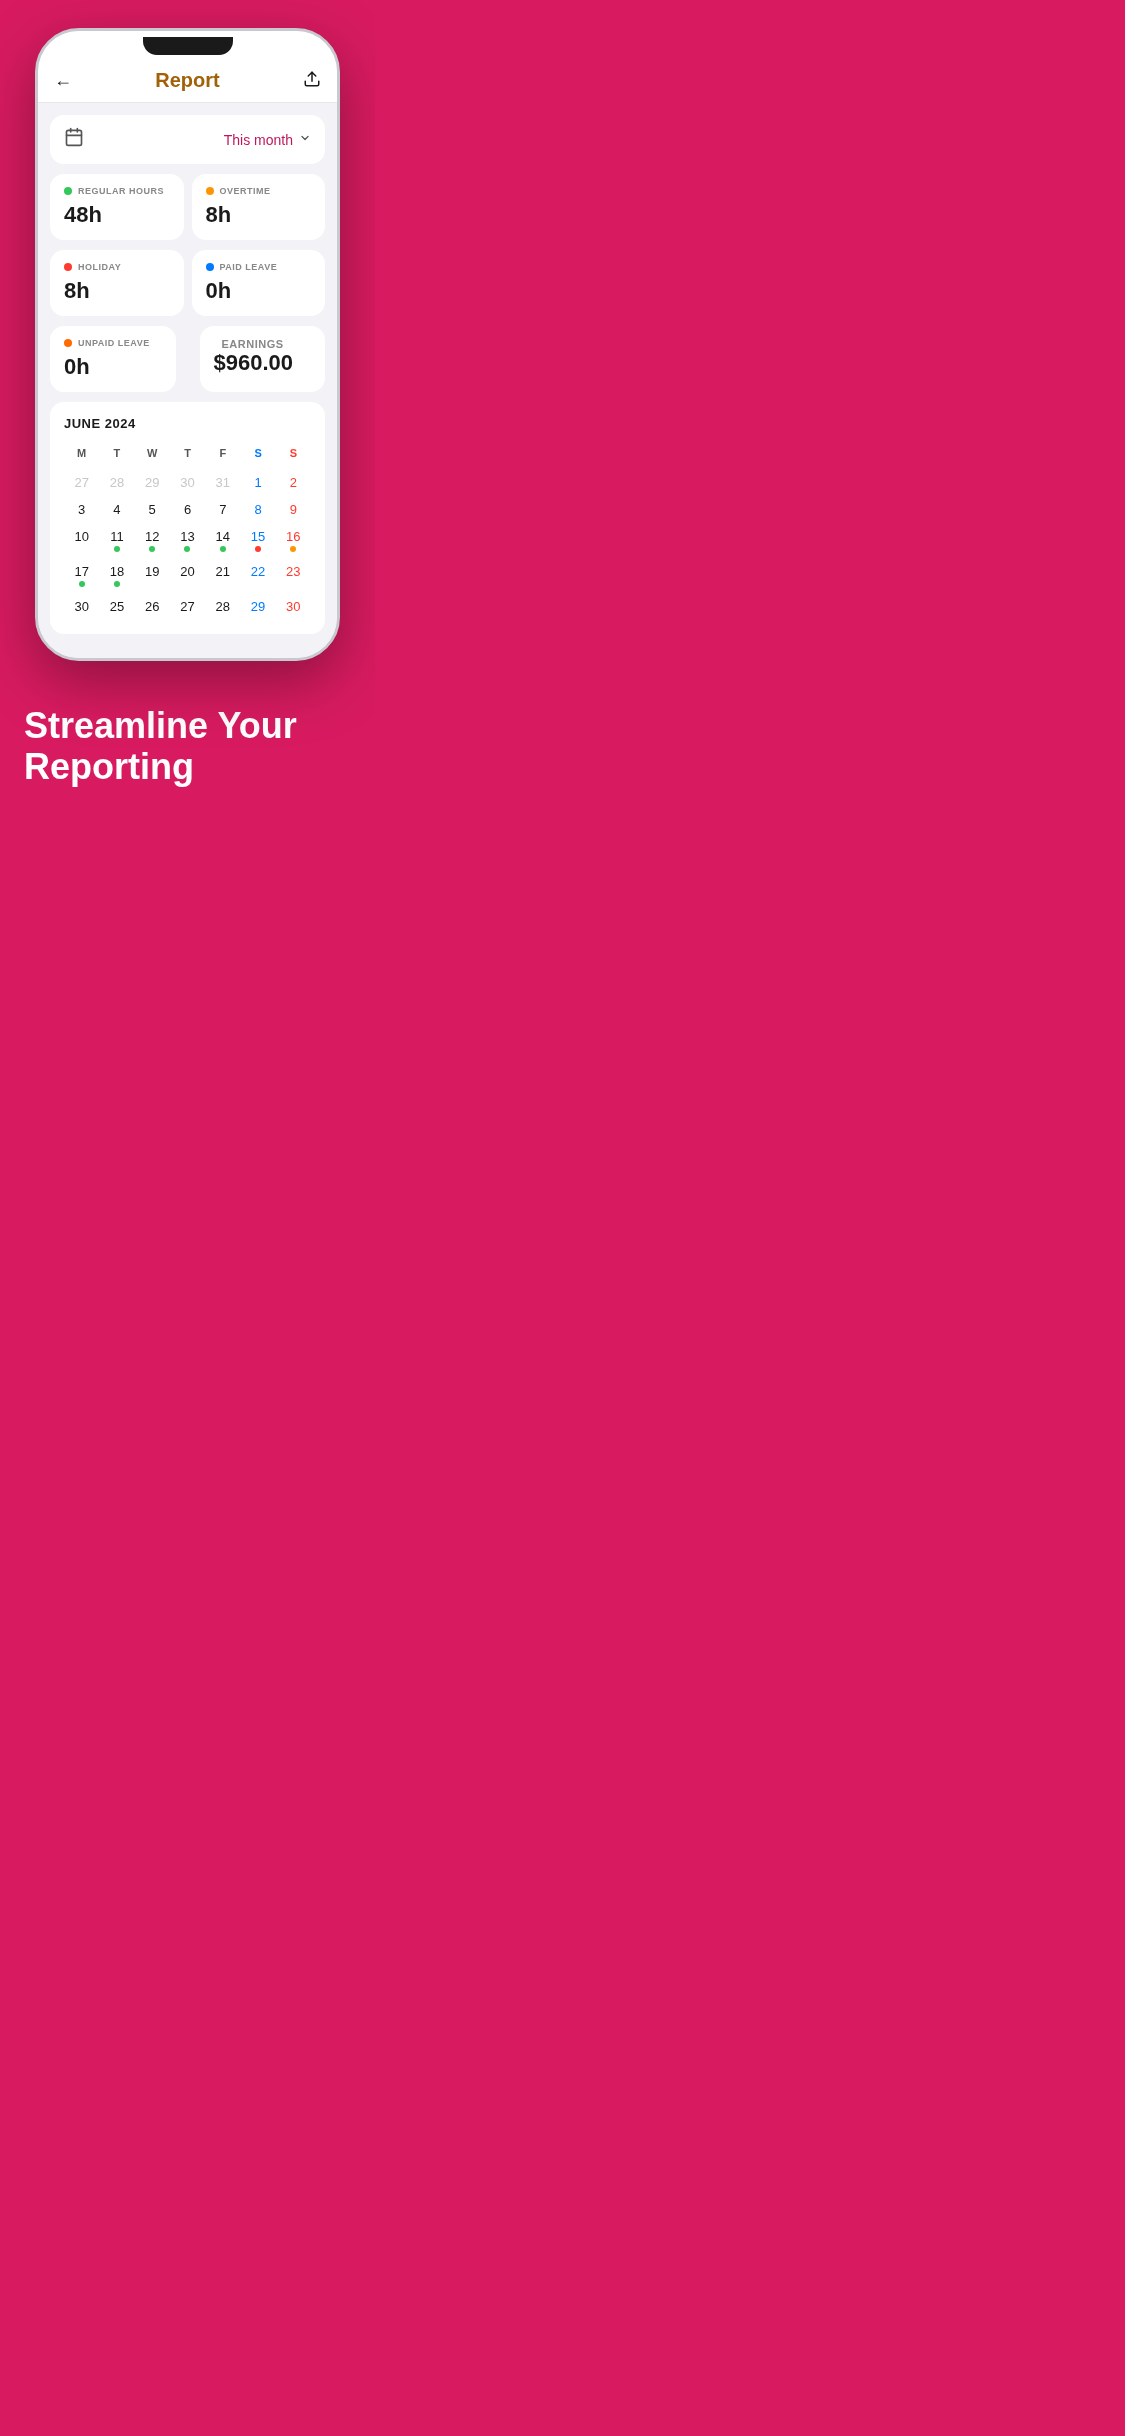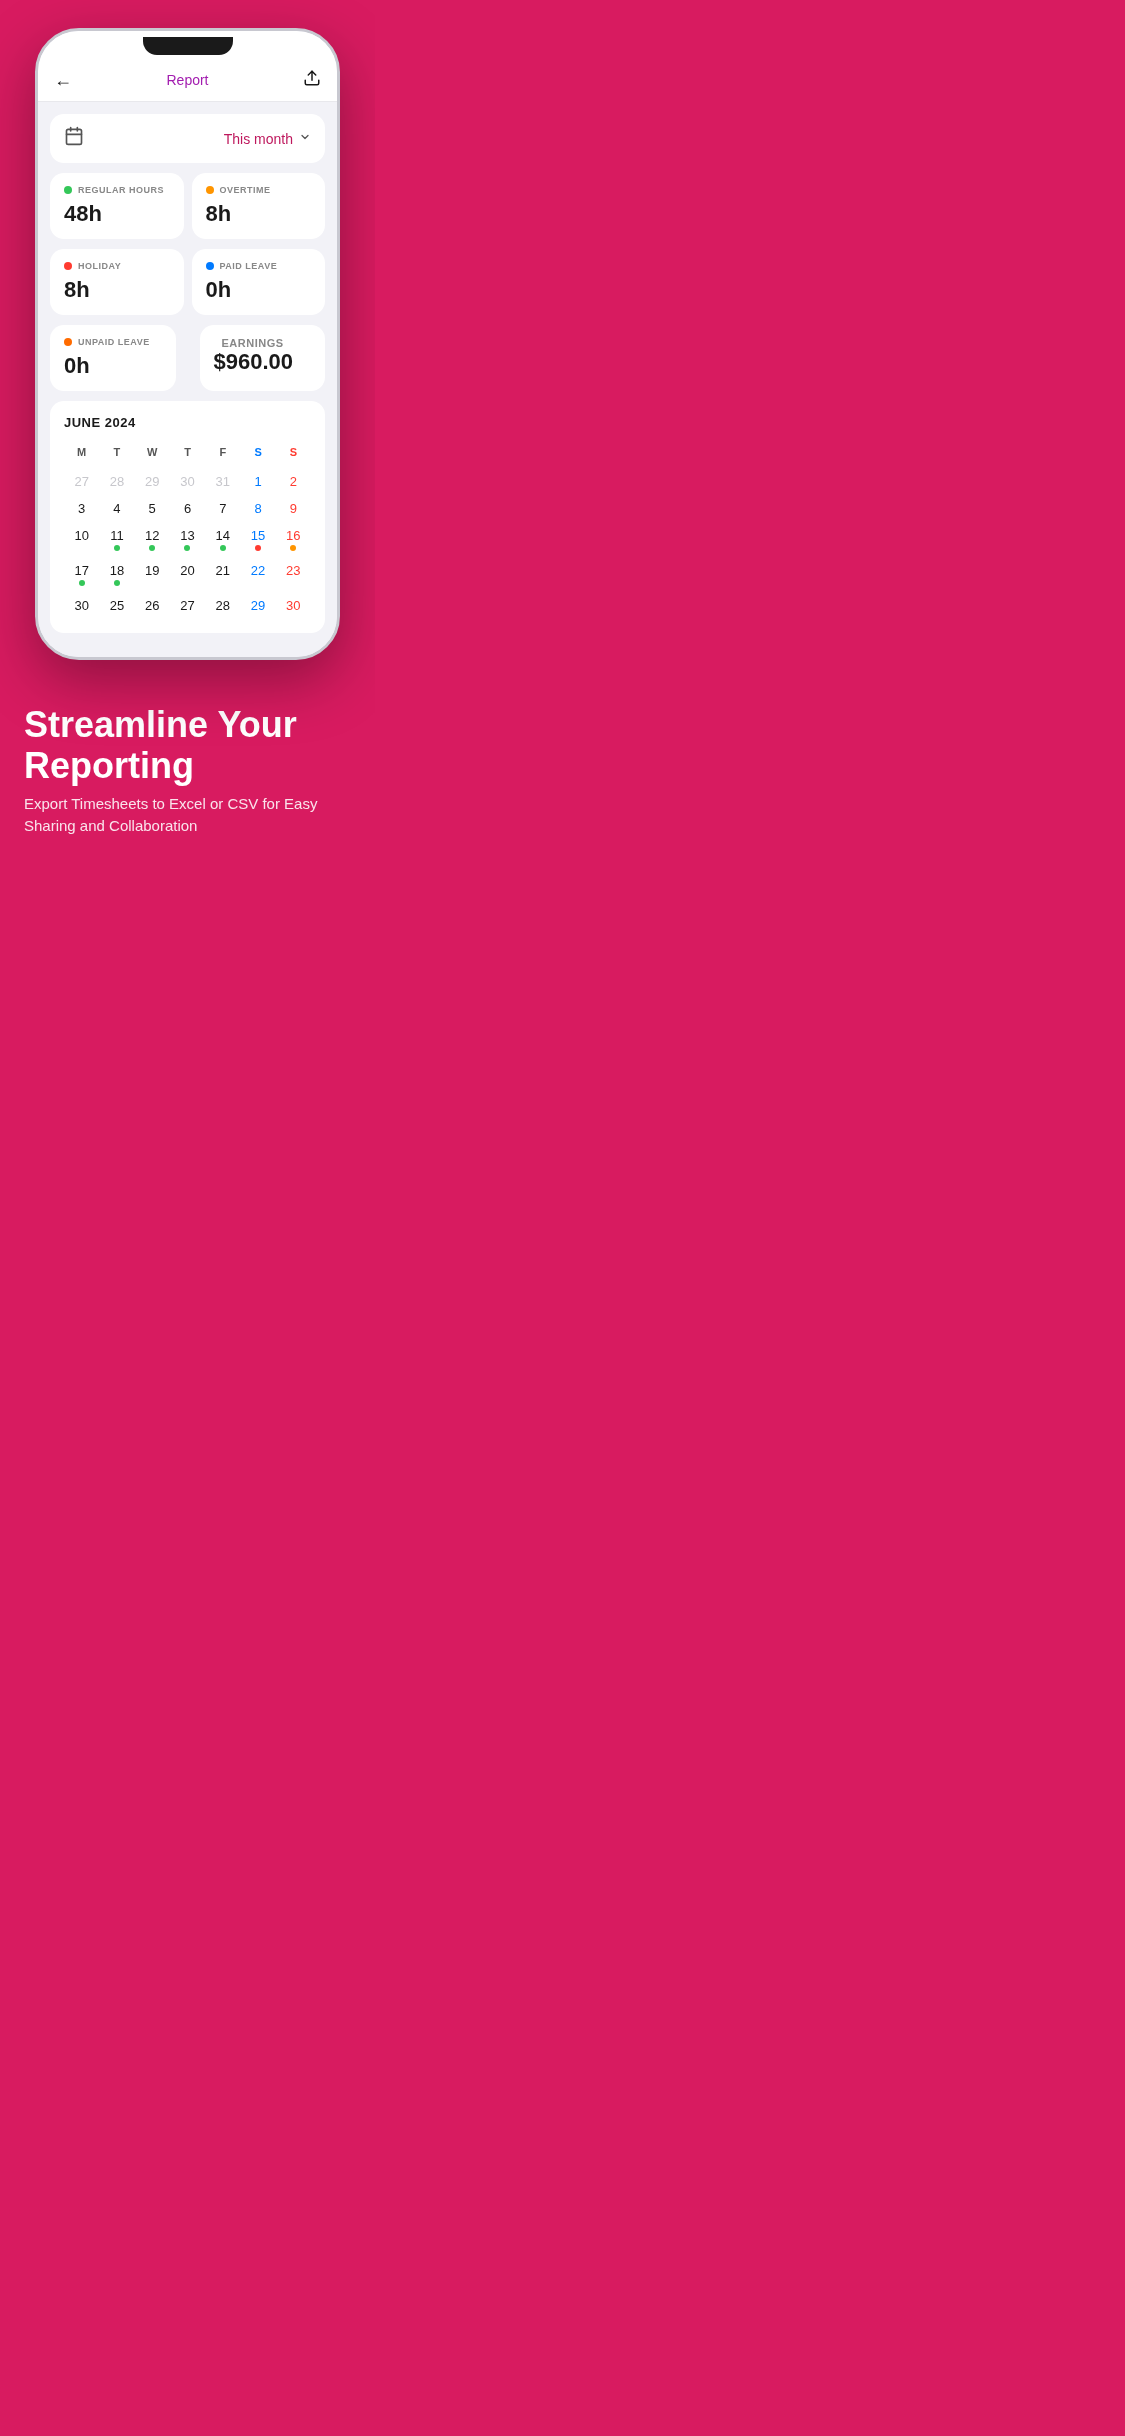--- a/index.html
+++ b/index.html
@@ -69,23 +69,23 @@
       border-bottom: 1px solid #e8e8ec;
     }
 
     .header-back-icon {
       font-size: 18px;
       color: #1a1a1a;
       cursor: pointer;
     }
 
     .header-title {
-      font-size: 14px;
-      font-weight: 400;
-      color: #a21caf;
+      font-size: 20px;
+      font-weight: 700;
+      color: #a16207;
     }
 
     .header-export-icon {
       font-size: 16px;
       color: #1a1a1a;
       cursor: pointer;
     }
 
     
     .screen-content {
@@ -536,16 +536,15 @@
           </div>
 
         </div>
 
       </div>
     </div>
   </div>
 
   <div class="promo-section">
     <div class="promo-title">Streamline Your Reporting</div>
-    <div class="promo-subtitle">Export Timesheets to Excel or CSV for Easy Sharing and Collaboration</div>
   </div>
 
 </div>
 
 </body></html>

